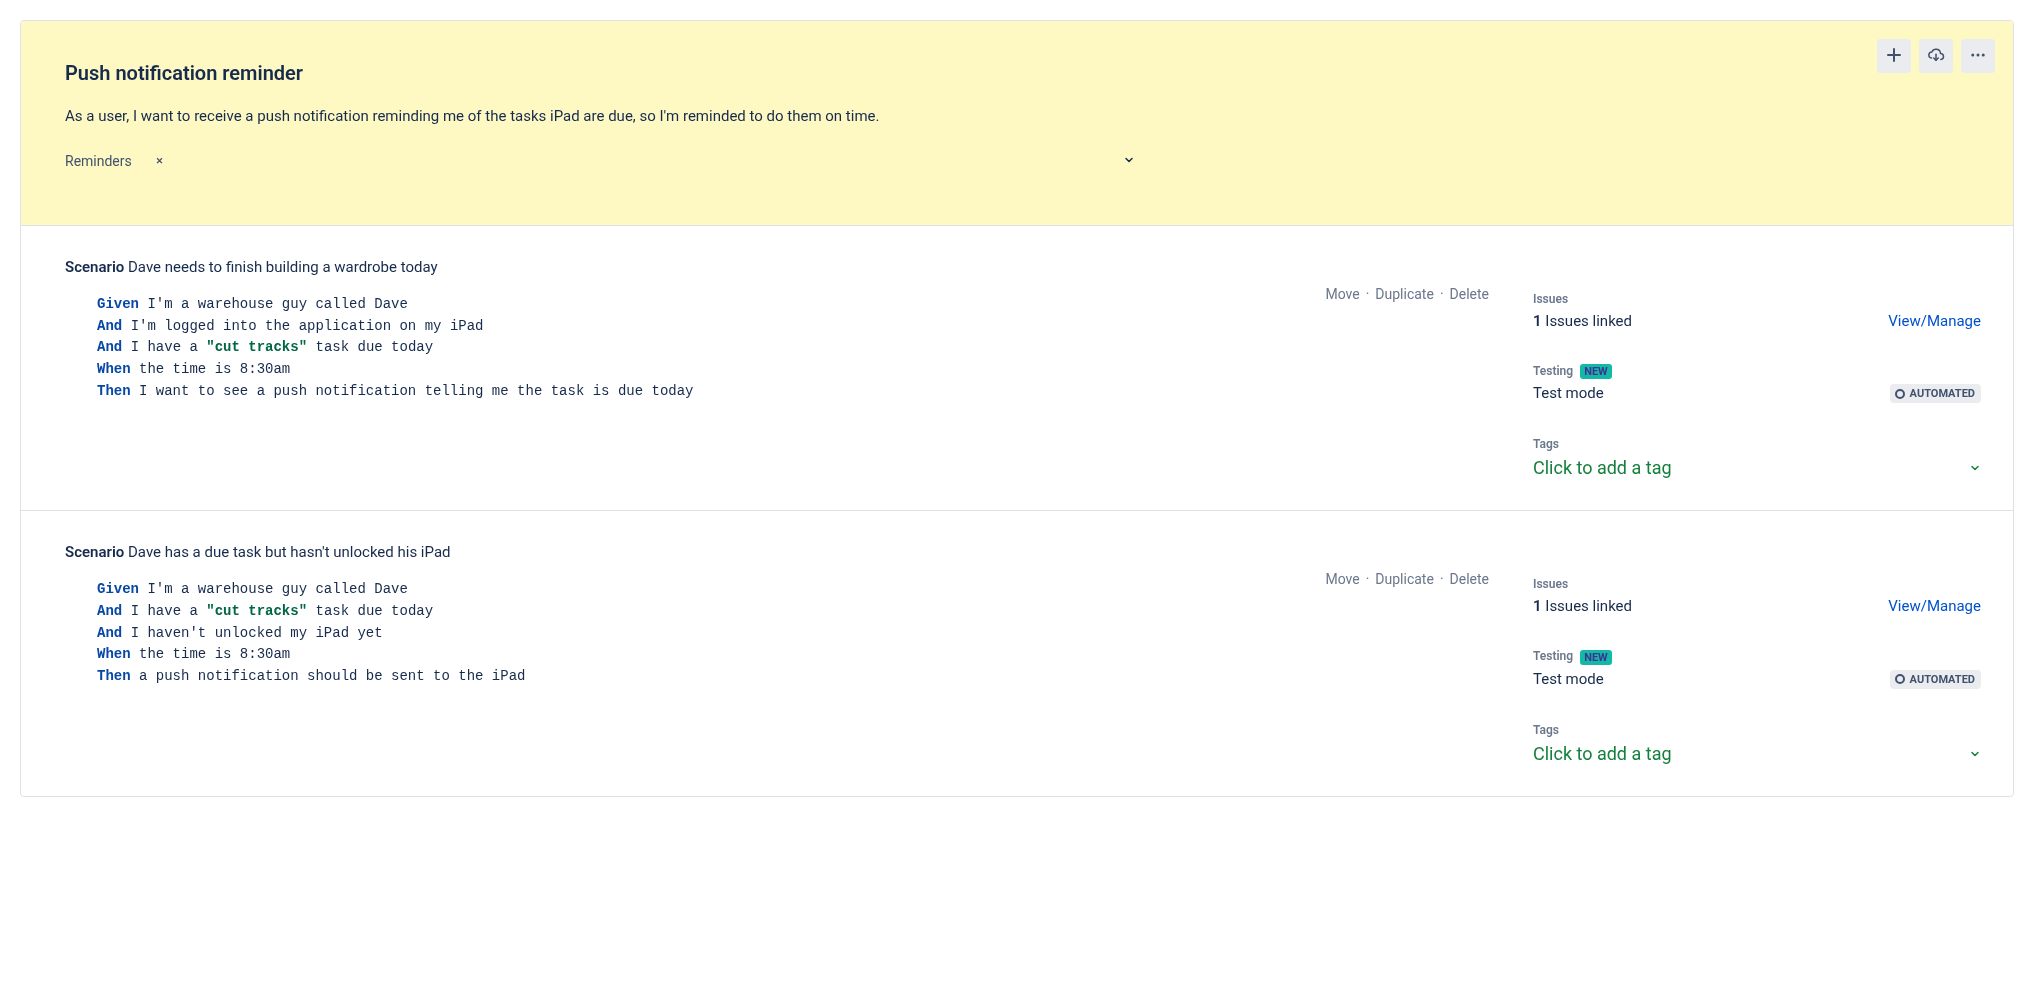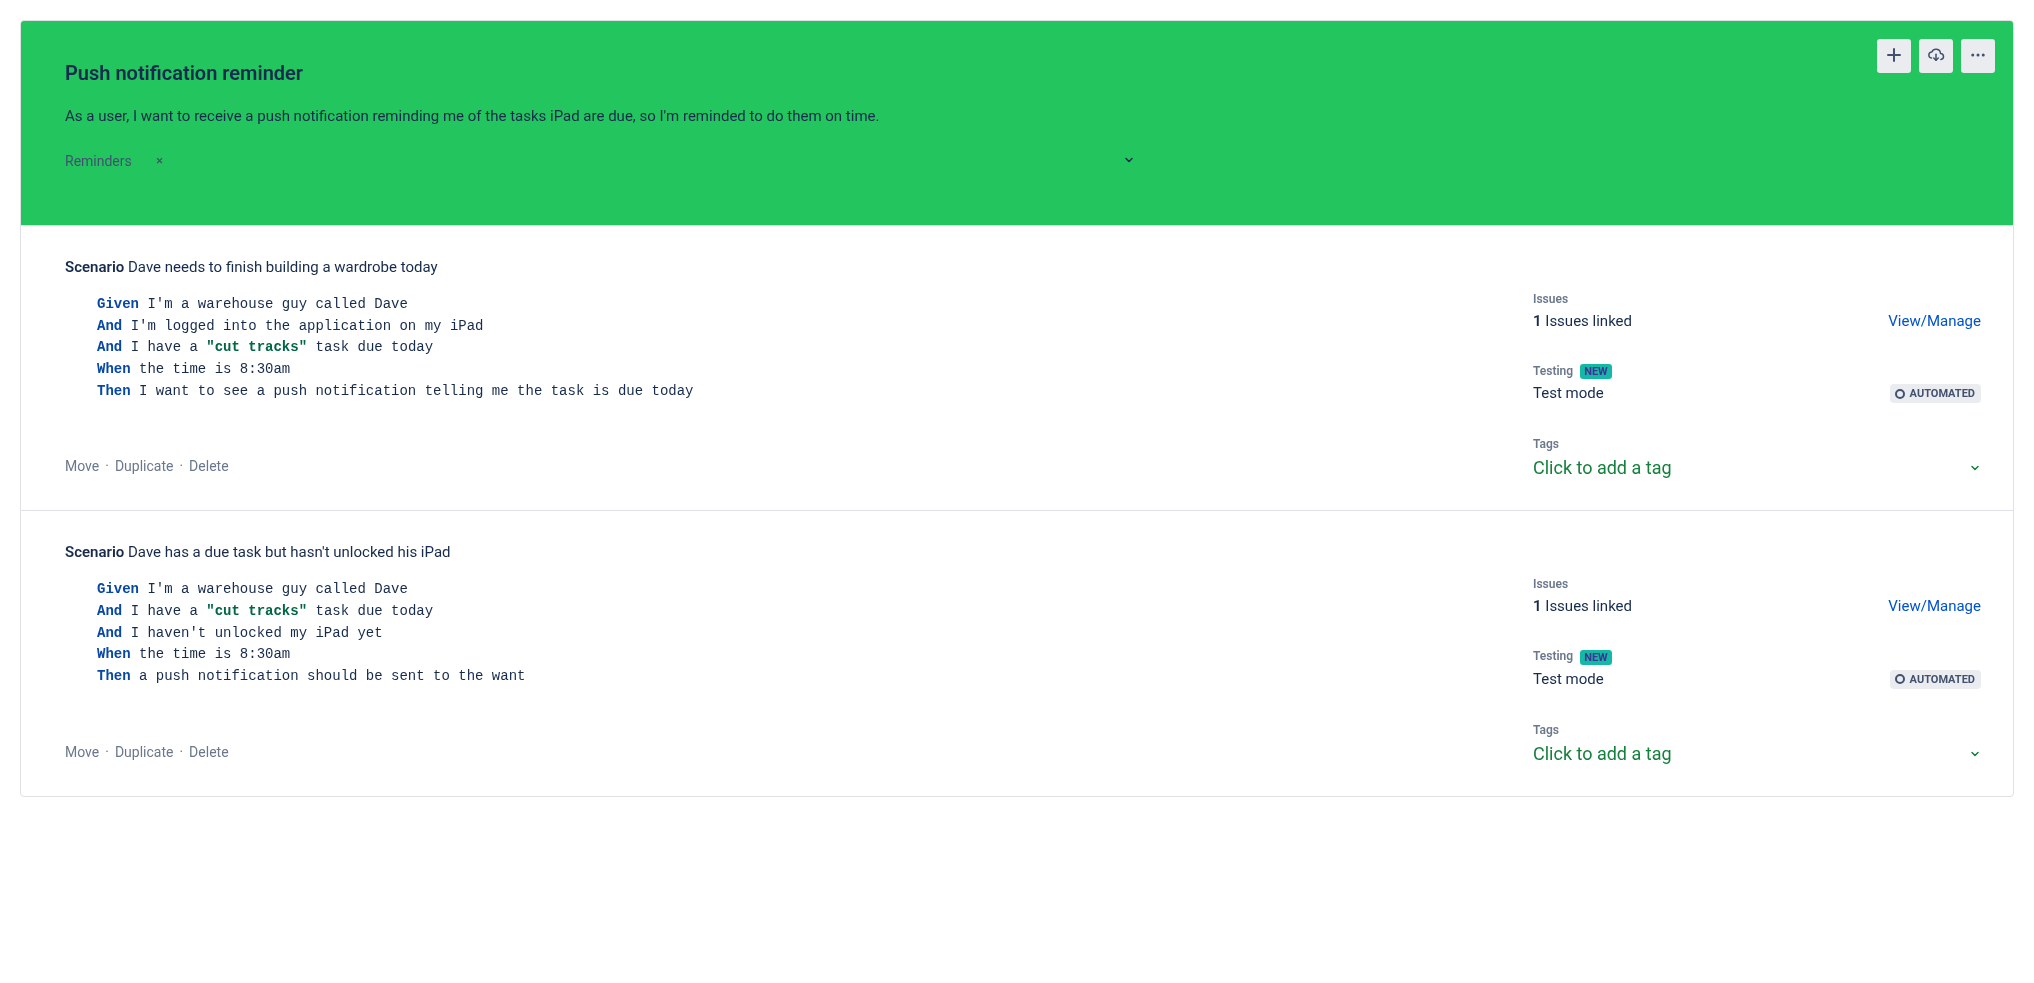--- a/index.html
+++ b/index.html
@@ -13,21 +13,21 @@
     width: 2034px;
     padding: 20px;
   }
   .card {
     border: 1px solid #dfe1e6;
     border-radius: 4px;
     background: #ffffff;
     overflow: hidden;
   }
   .card-header {
-    background: #22c55e;
+    background: #fef9c3;
     padding: 40px 44px 56px 44px;
     border-bottom: 1px solid #dfe1e6;
     position: relative;
   }
   .header-actions {
     position: absolute;
     top: 18px;
     right: 18px;
     display: flex;
     gap: 8px;
@@ -82,21 +82,21 @@
     display: flex;
     border-bottom: 1px solid #dfe1e6;
     min-height: 260px;
   }
   .scenario-block:last-child { border-bottom: none; }
 
   .scenario-main {
     flex: 1 1 auto;
     padding: 32px 44px 36px 44px;
     display: flex;
-    flex-direction: column;
+    flex-direction: row;
     justify-content: space-between;
   }
   .scenario-title-line {
     font-size: 15px;
     color: #172b4d;
     margin-bottom: 18px;
   }
   .scenario-title-line .kw { font-weight: 600; }
 
   .gherkin {
@@ -264,21 +264,21 @@
           </div>
         </div>
         <div class="scenario-block">
           <div class="scenario-main">
             <div>
               <div class="scenario-title-line"><span class="kw">Scenario</span> Dave has a due task but hasn't unlocked his iPad</div>
               <div class="gherkin"><span class="gkw">Given</span> <span class="gtxt">I'm a warehouse guy called Dave</span>
 <span class="gkw">And</span> <span class="gtxt">I have a </span><span class="gstr">"cut tracks"</span><span class="gtxt"> task due today</span>
 <span class="gkw">And</span> <span class="gtxt">I haven't unlocked my iPad yet</span>
 <span class="gkw">When</span> <span class="gtxt">the time is 8:30am</span>
-<span class="gkw">Then</span> <span class="gtxt">a push notification should be sent to the want</span></div>
+<span class="gkw">Then</span> <span class="gtxt">a push notification should be sent to the iPad</span></div>
             </div>
             <div class="scenario-actions"><span>Move</span><span class="dot-sep">·</span><span>Duplicate</span><span class="dot-sep">·</span><span>Delete</span></div>
           </div>
           <div class="scenario-side">
             <div class="side-label section-gap">Issues</div>
             <div class="side-row">
               <span><strong>1</strong> Issues linked</span>
               <span class="link">View/Manage</span>
             </div>
             <div class="side-label section-gap">Testing <span class="badge-new">NEW</span></div>

